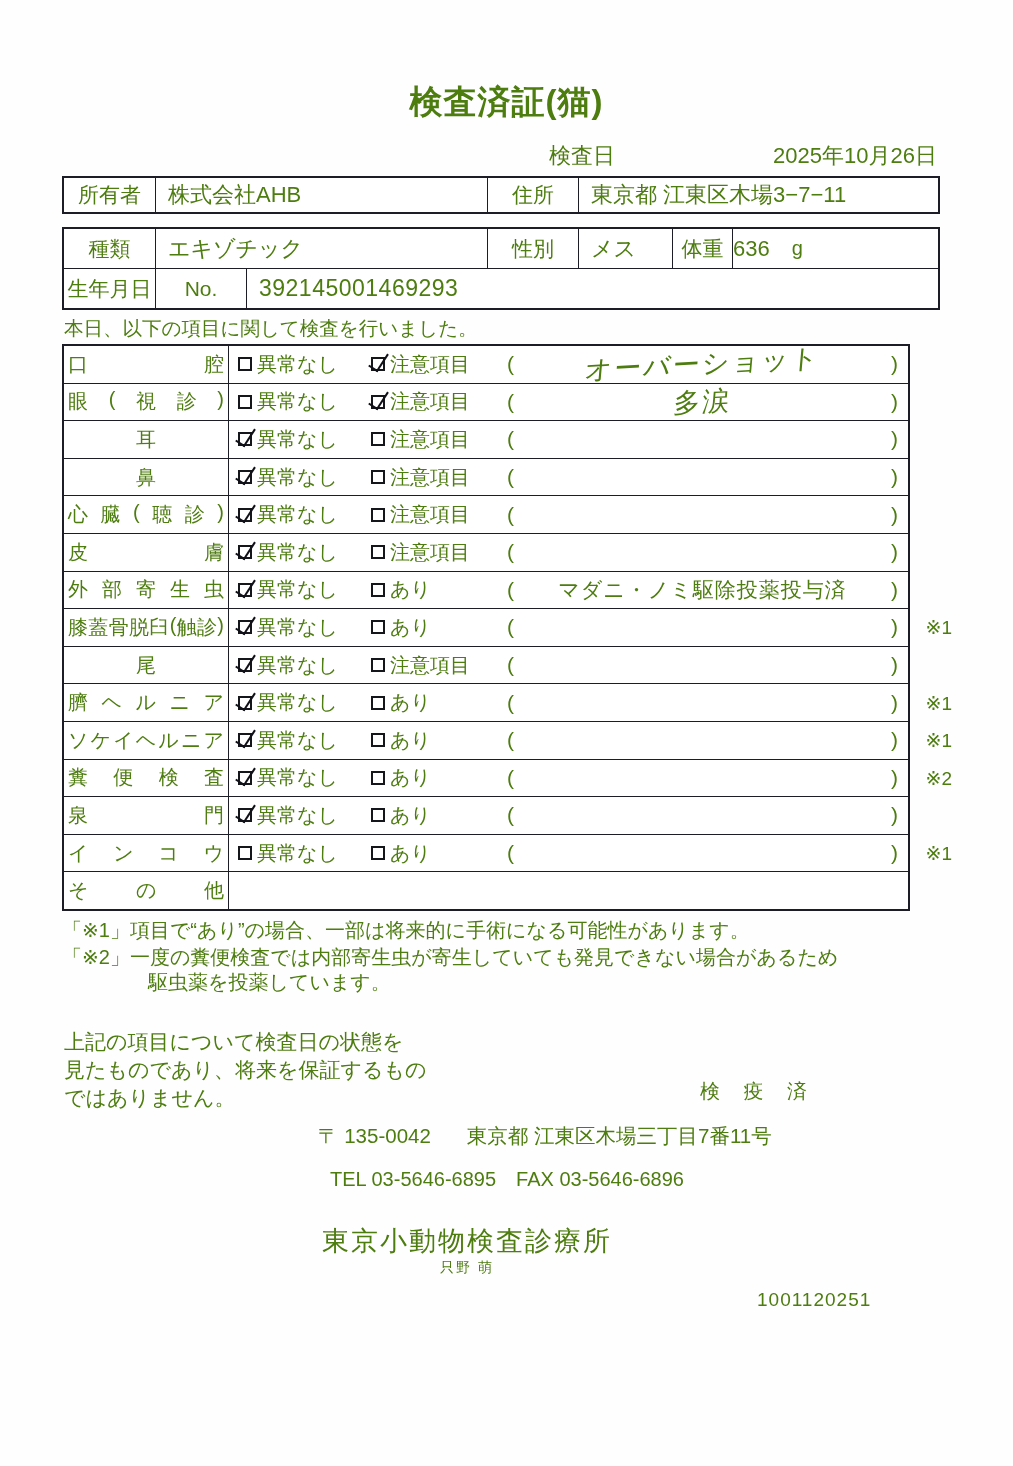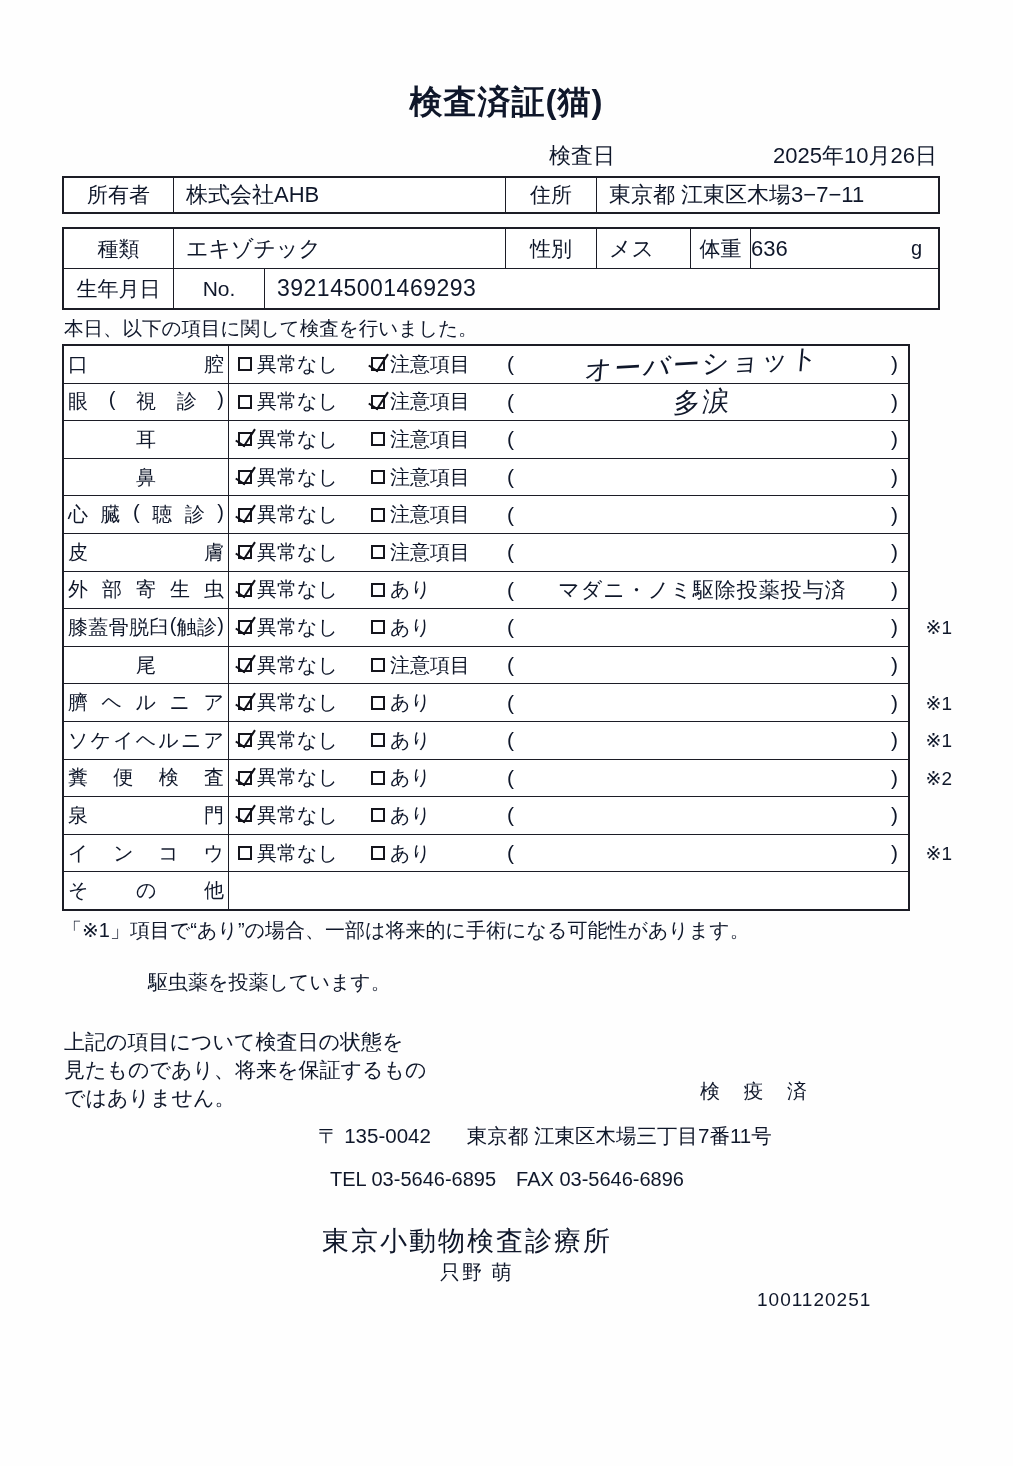--- a/index.html
+++ b/index.html
@@ -1,38 +1,38 @@
 <!DOCTYPE html>
 <html><head>
 <meta charset="utf-8">
 <style>
   html,body { margin:0; padding:0; background:#ffffff; }
   .sheet {
     position:relative; width:1013px; height:1466px; background:#fefefe;
-    font-family:"Liberation Sans","DejaVu Sans",sans-serif; color:#0f172a;
+    font-family:"Liberation Sans","DejaVu Sans",sans-serif; color:#4d7c0f;
     overflow:hidden;
   }
   .abs { position:absolute; }
 
   
   #doc-title { left:0; right:0; top:80px; text-align:center; font-size:33px; font-weight:600; letter-spacing:1px; }
   #insp-label { left:549px; top:141px; font-size:22px; }
   #insp-date  { right:76px; top:141px; font-size:22px; }
 
   .htable { border:2.4px solid #1c1d26; display:flex; box-sizing:border-box; background:#fff; }
   #owner-table { left:62px; top:176px; width:878px; height:38px; }
   #info-table  { left:62px; top:227px; width:878px; height:83px; flex-direction:column; }
   .hrow { display:flex; width:100%; flex:1; min-height:0; }
   .hrow.rule { border-bottom:1.6px solid #1c1d26; }
   .hcell { display:flex; align-items:center; box-sizing:border-box; border-right:1.6px solid #1c1d26; font-size:21px; }
   .hcell.last { border-right:none; }
   .hcell.lab { justify-content:center; }
   .hcell.val { padding-left:12px; font-size:22px; }
-  .w103{width:110px} .w332{width:332px} .w91{width:91px} .w94{width:94px} .w60{width:60px} .grow{flex:1}
-  #weight-cell { justify-content:space-between; padding-right:16px; padding-left:0;gap:8px; }
+  .w103{width:92px} .w332{width:332px} .w91{width:91px} .w94{width:94px} .w60{width:60px} .grow{flex:1}
+  #weight-cell { justify-content:flex-start; padding-right:16px; padding-left:0; }
   #weight-unit { margin-left:22px; font-size:20px; }
   #no-value { font-size:23px; letter-spacing:0.5px; }
 
   #intro-line { left:64px; top:315px; font-size:19.5px; }
 
   
   #exam-table { left:62px; top:344px; width:848px; height:567px; border:2.4px solid #1c1d26;
     display:flex; flex-direction:column; box-sizing:border-box; background:#fff; }
   .exam-row { flex:1; display:flex; position:relative; border-bottom:1.6px solid #1c1d26; min-height:0; }
   .exam-row:last-child { border-bottom:none; }
@@ -58,21 +58,21 @@
   #fn2 { left:62px;  top:944px; }
   #fn3 { left:100px; top:969px;margin-left:48px; }
 
   #disclaimer { left:64px; top:1028px; font-size:21px; line-height:28px; white-space:pre-line; font-weight:500; }
   #quarantine-stamp { left:700px; top:1078px; font-size:20px; letter-spacing:9px; font-weight:500; }
   #postal-line { left:318px; top:1122px; font-size:20.5px; display:flex; }
   #clinic-address { margin-left:36px; }
   #tel-line { left:330px; top:1168px; font-size:20px; display:flex; }
   #fax-text { margin-left:20px; }
   #clinic-name { left:322px; top:1223px; font-size:27px; letter-spacing:2px; font-weight:500; }
-  #examiner-name { left:440px; top:1259px; font-size:20px; letter-spacing:2px; }
+  #examiner-name { left:440px; top:1259px; font-size:14px; letter-spacing:2px; }
   #doc-code { left:757px; top:1289px; font-size:19px; letter-spacing:1px; }
 </style>
 </head>
 <body>
 
 <div class="sheet">
 
   <div class="abs" id="doc-title">検査済証(猫)</div>
   <div class="abs" id="insp-label">検査日</div>
   <div class="abs" id="insp-date">2025年10月26日</div>
@@ -465,20 +465,21 @@
             <span>そ</span>
             <span>の</span>
             <span>他</span>
           </div>
         </div>
         <div class="cell-content"></div>
       </div>
     </div>
 
   <div class="abs fn" id="fn1">「※1」項目で“あり”の場合、一部は将来的に手術になる可能性があります。</div>
+  <div class="abs fn" id="fn2">「※2」一度の糞便検査では内部寄生虫が寄生していても発見できない場合があるため</div>
   <div class="abs fn" id="fn3">駆虫薬を投薬しています。</div>
 
   <div class="abs" id="disclaimer">上記の項目について検査日の状態を
 見たものであり、将来を保証するもの
 ではありません。</div>
   <div class="abs" id="quarantine-stamp">検 疫 済</div>
 
   <div class="abs" id="postal-line">
     <span>〒 135-0042</span>
     <span id="clinic-address">東京都 江東区木場三丁目7番11号</span>

